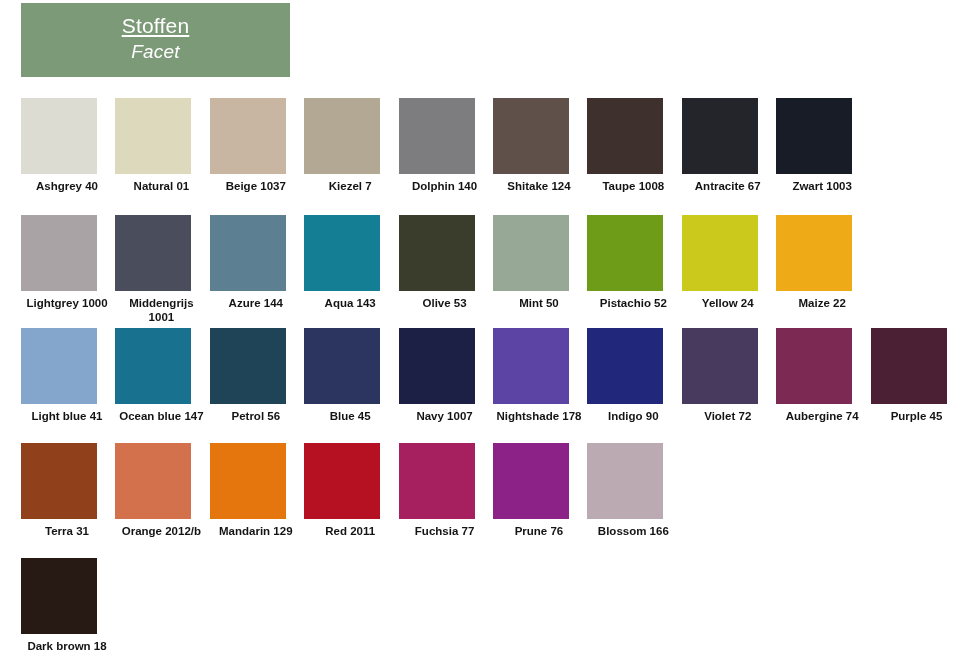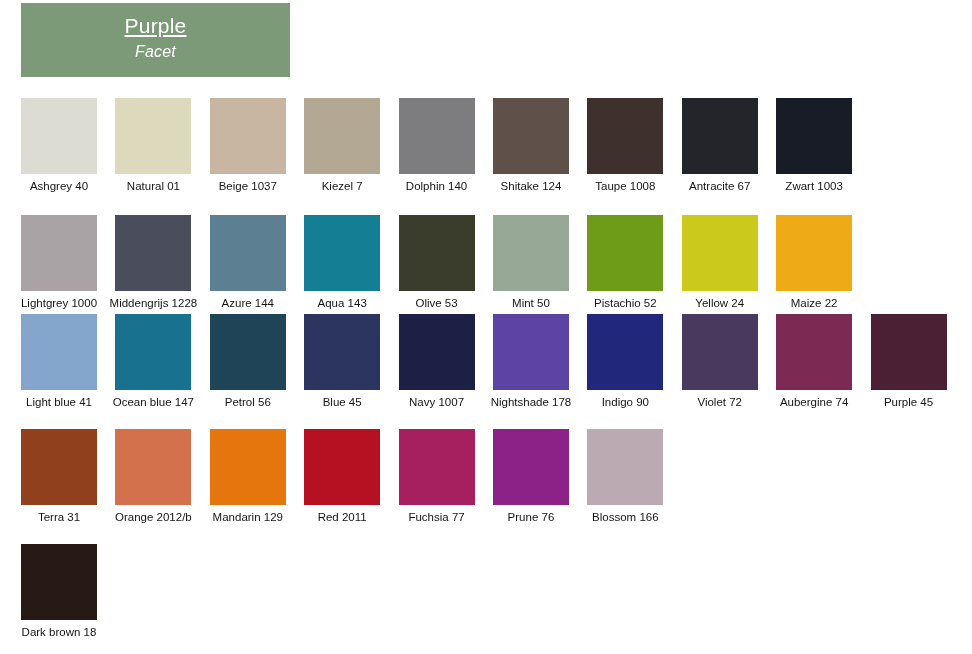--- a/index.html
+++ b/index.html
@@ -40,21 +40,21 @@
   .header-title {
     color: #ffffff;
     font-size: 21px;
     line-height: 25px;
     text-decoration: underline;
     text-underline-offset: 2px;
     letter-spacing: 0.2px;
   }
   .header-subtitle {
     color: #ffffff;
-    font-size: 16px;
+    font-size: 19px;
     line-height: 24px;
     font-style: italic;
     letter-spacing: 0.2px;
     margin-top: 2px;
   }
 
   
   .grid {
     position: absolute;
     left: 21px;
@@ -63,21 +63,22 @@
   }
   .swatch-row {
     display: flex;
     width: 942px;
   }
   .swatch-cell {
     width: 76px;
     margin-right: 18.4px;
     display: flex;
     flex-direction: column;
-    align-items: center;
+    align-items: flex-start;
+    font-weight: bold;
   }
   .swatch-cell:last-child {
     margin-right: 0;
   }
   .swatch-chip {
     width: 76px;
     height: 76px;
     display: block;
   }
   .swatch-label {
@@ -94,21 +95,21 @@
   .row-2 { margin-bottom: 4px; }
   .row-3 { margin-bottom: 20px; }
   .row-4 { margin-bottom: 20px; }
 </style>
 </head>
 <body>
 
 <div class="page">
 
   <div class="header-block">
-    <div class="header-title">Purple</div>
+    <div class="header-title">Stoffen</div>
     <div class="header-subtitle">Facet</div>
   </div>
 
   <div class="grid">
       <div class="swatch-row row-1">
         <div class="swatch-cell">
           <div class="swatch-chip" style="background: rgb(220, 220, 211);"></div>
           <div class="swatch-label">Ashgrey 40</div>
         </div>
         <div class="swatch-cell">
@@ -144,21 +145,21 @@
           <div class="swatch-label">Zwart 1003</div>
         </div>
       </div>
       <div class="swatch-row row-2">
         <div class="swatch-cell">
           <div class="swatch-chip" style="background: rgb(170, 163, 166);"></div>
           <div class="swatch-label">Lightgrey 1000</div>
         </div>
         <div class="swatch-cell">
           <div class="swatch-chip" style="background: rgb(74, 78, 92);"></div>
-          <div class="swatch-label">Middengrijs 1228</div>
+          <div class="swatch-label">Middengrijs 1001</div>
         </div>
         <div class="swatch-cell">
           <div class="swatch-chip" style="background: rgb(92, 127, 146);"></div>
           <div class="swatch-label">Azure 144</div>
         </div>
         <div class="swatch-cell">
           <div class="swatch-chip" style="background: rgb(20, 126, 148);"></div>
           <div class="swatch-label">Aqua 143</div>
         </div>
         <div class="swatch-cell">

